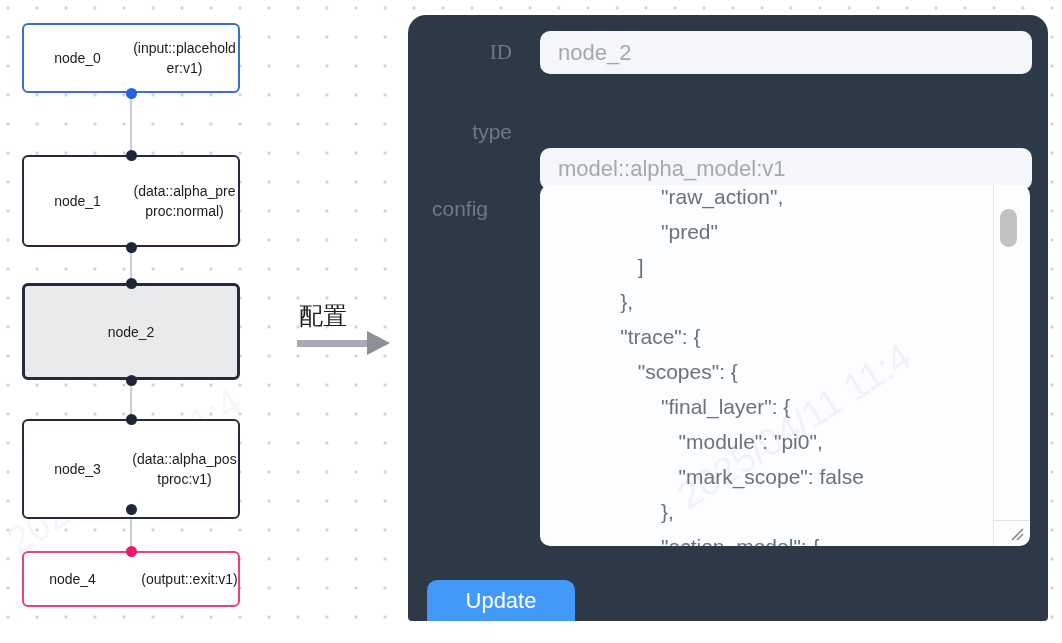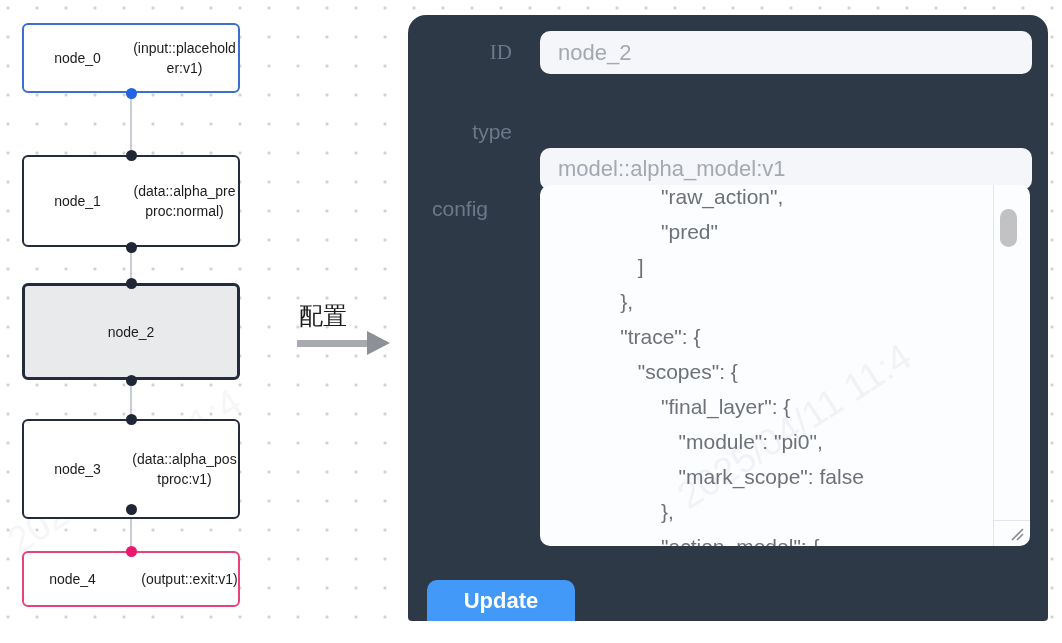--- a/index.html
+++ b/index.html
@@ -59,21 +59,21 @@
                 background:#fcfdfe; border-radius:10px; overflow:hidden; }
   #config-lines { position:absolute; left:16px; top:-6px; width:430px; overflow:hidden; }
   #config-lines div { white-space:pre; font-size:21px; line-height:35px; color:#6d7178; }
   #cfg-sep-v { position:absolute; left:453px; top:0; width:1px; height:100%; background:#e4e4e6; }
   #cfg-sep-h { position:absolute; left:453px; top:335px; width:37px; height:1px; background:#e4e4e6; }
   #cfg-thumb { position:absolute; left:460px; top:24px; width:17px; height:38px;
                border-radius:9px; background:#c2c2c4; }
   #cfg-grip { position:absolute; left:468px; top:340px; }
   #update-btn { position:absolute; left:19px; top:565px; width:148px; height:42px;
                 background:#4299f8; border:none; border-radius:10px 10px 0 0;
-                color:#fff; font-size:22px; font-weight:700;
+                color:#fff; font-size:22px; font-weight:400;
                 font-family:"Liberation Sans", sans-serif; }
   
   .wm { position:absolute; font-size:38px; white-space:nowrap;
         transform:rotate(-33deg); pointer-events:none; }
   .wm1 { left:630px; top:330px; color:rgba(140,150,165,0.10); }
   .wm2 { left:-10px; top:450px; color:rgba(130,130,140,0.07); }
 </style>
 </head>
 <body>
 

